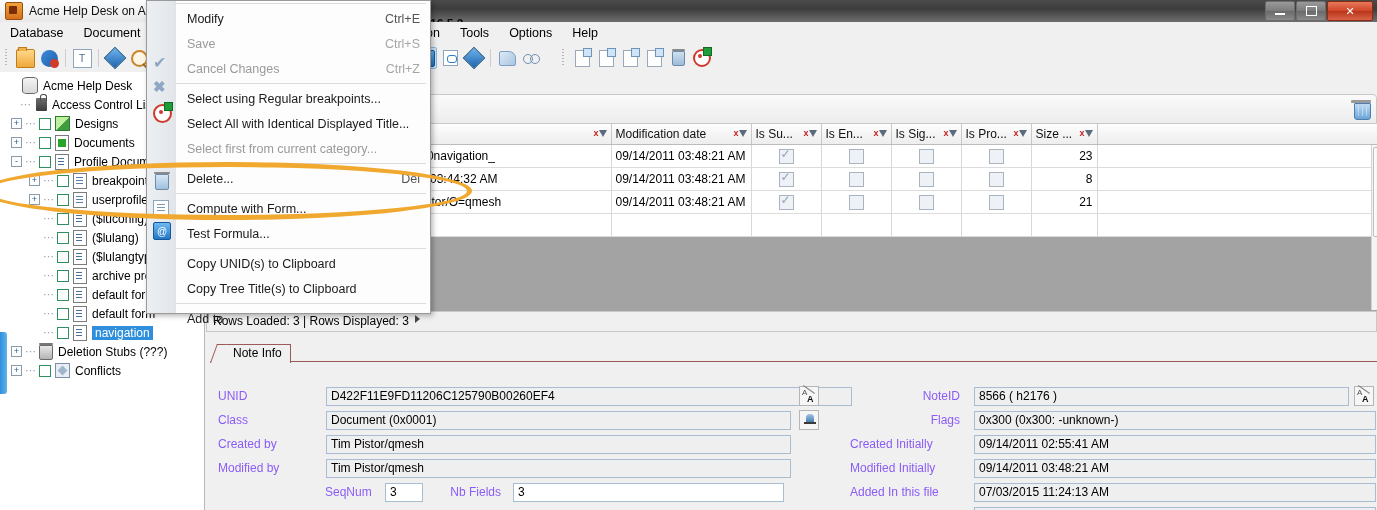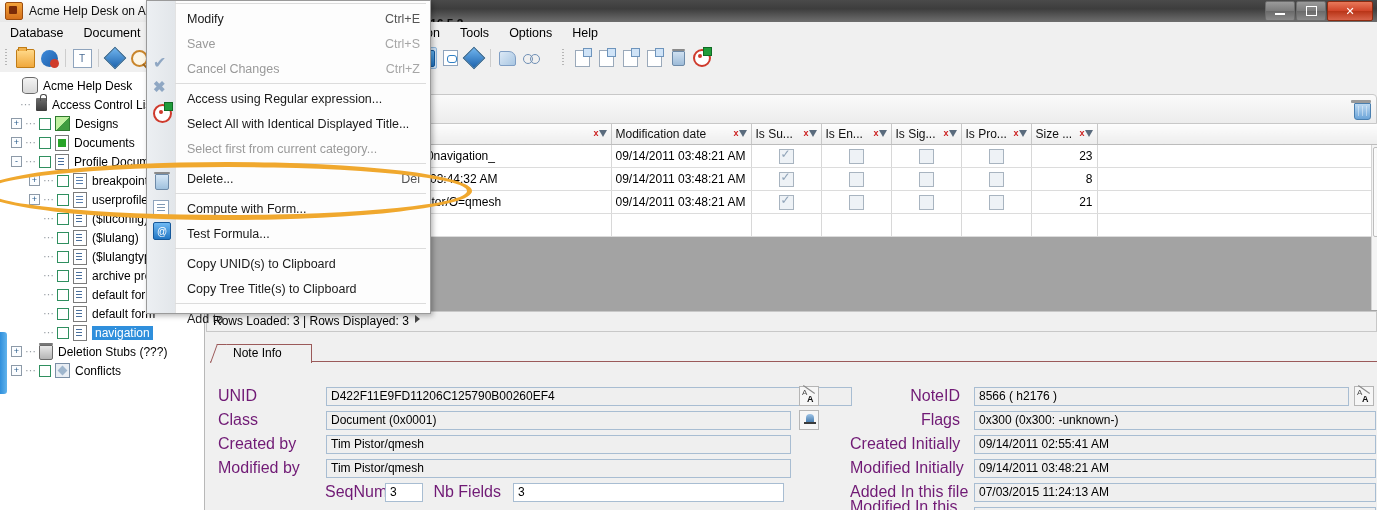--- a/index.html
+++ b/index.html
@@ -223,36 +223,36 @@
     background: #f0f0f0; border: 1px solid #c8c8c8; border-top: none; box-sizing: border-box;
     font-size: 12px; color: #000; padding: 2px 6px;
   }
 
   
   .noteinfo {
     position: absolute; left: 4px; top: 272px; width: 1167px; height: 166px;
   }
   .tabstrip { position: relative; height: 18px; }
   .tabshape {
-    position: absolute; left: 8px; top: 0; height: 18px; padding: 0 29px 0 14px;
+    position: absolute; left: 8px; top: 0; height: 18px; padding: 0 8px 0 14px;
     background: #f0f0f0; border: 1px solid #9b5a5a; border-bottom: none;
     font-size: 12px; color: #000; line-height: 17px;
     border-radius: 0; transform: skewX(0deg);
   }
   .tabshape::before {
     content: ""; position: absolute; left: -9px; top: -1px; width: 10px; height: 19px;
     background: #f0f0f0; border-left: 1px solid #9b5a5a; border-top: 1px solid #9b5a5a;
     transform: skewX(-20deg); transform-origin: bottom left; box-sizing: border-box;
   }
   .tabline { position: absolute; left: 0; top: 17px; width: 1167px; height: 1px; background: #9b5a5a; }
   .tabbody { position: absolute; left:0; top: 18px; width: 1167px; height: 148px; }
 
   .form { position: relative; }
   .frow { position: absolute; display: flex; align-items: center; height: 20px; }
-  .flabel { font-size: 16px; color: #701a75; }
+  .flabel { font-size: 12px; color: #8b5cf6; }
   .finput {
     border: 1px solid #a8bdd2; background: #efefef; color: #000;
     font-size: 12px; height: 19px; line-height: 17px; padding: 0 4px; box-sizing: border-box;
     font-family: "Liberation Sans", sans-serif; white-space: nowrap; overflow: hidden;
   }
   .azbtn {
     width: 20px; height: 20px; border: 1px solid #b5b5b5; background: #f6f6f6;
     position: relative; box-sizing: border-box;
   }
   .azbtn .a1 { position:absolute; left:2px; top:1px; font-size:8px; color:#4a4a4a; }
@@ -814,21 +814,21 @@
         <span>Save</span>
         <span class="accel">Ctrl+S</span>
       </div>
       <div class="ctxitem disabled">
         <span>Cancel Changes</span>
         <span class="accel">Ctrl+Z</span>
       </div>
       <div class="ctxsep"></div>
 
       <div class="ctxitem">
-        <span>Access using Regular expression...</span>
+        <span>Select using Regular breakpoints...</span>
       </div>
       <div class="ctxitem">
         <span>Select All with Identical Displayed Title...</span>
       </div>
       <div class="ctxitem disabled">
         <span>Select first from current category...</span>
       </div>
       <div class="ctxsep"></div>
 
       <div class="ctxitem">

